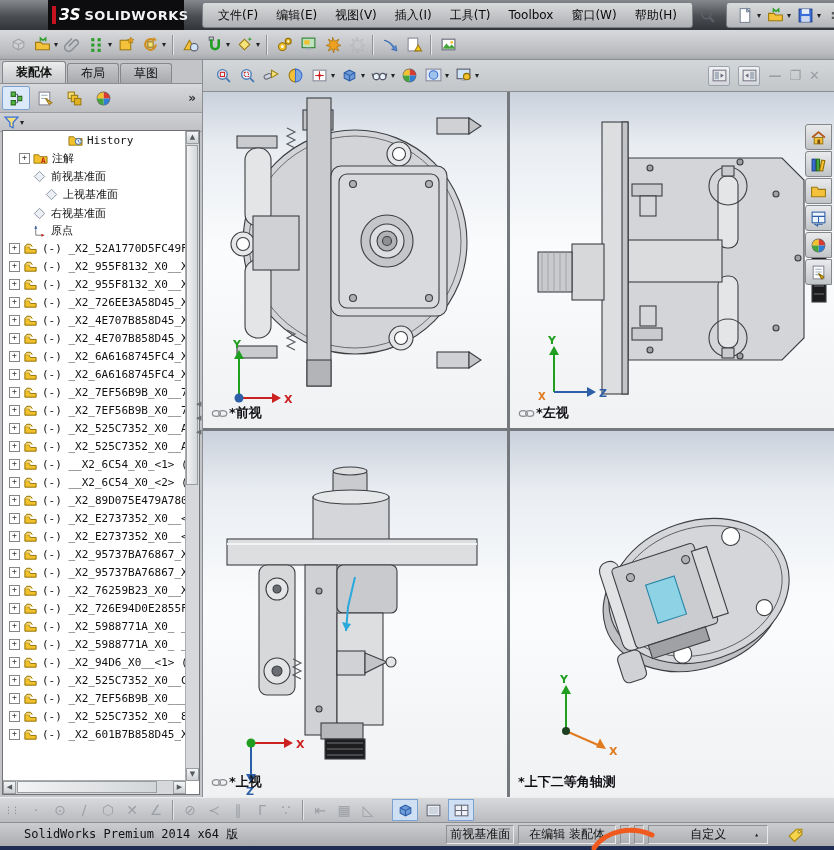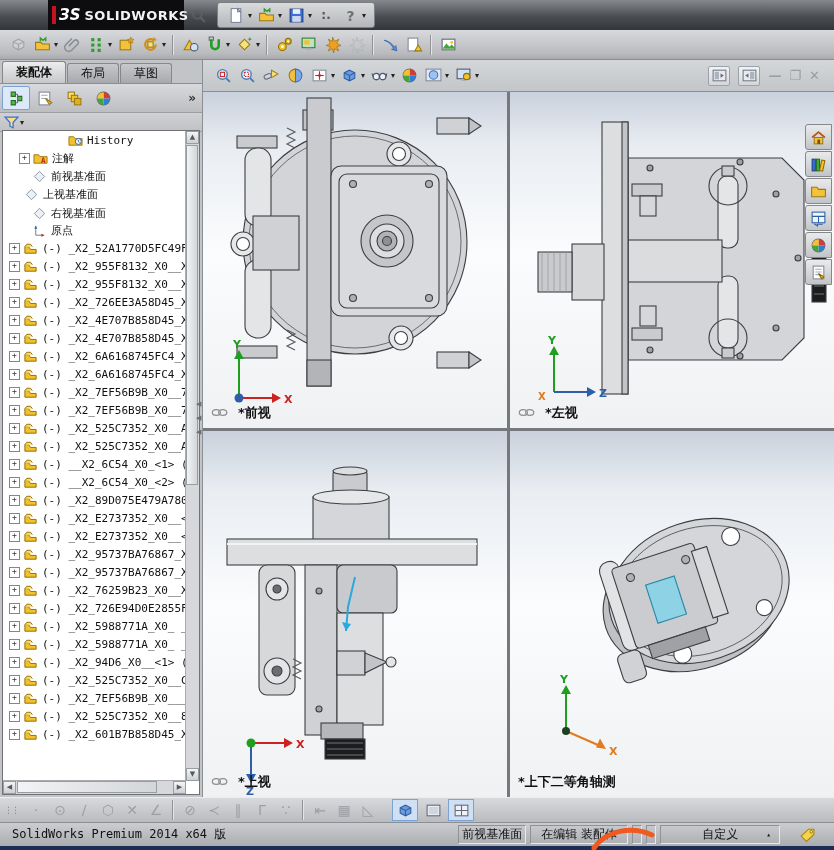--- a/index.html
+++ b/index.html
@@ -55,52 +55,62 @@
   .vsb{position:absolute;right:0;top:0;bottom:13px;width:13px;background:#d6d8db;border-left:1px solid #a9abae;}
   .hsb{position:absolute;left:0;right:13px;bottom:0;height:13px;background:#d6d8db;border-top:1px solid #a9abae;}
   .sbtn{position:absolute;width:13px;height:13px;background:linear-gradient(#f4f5f6,#cdd0d3);
      border:1px solid #9a9da0;box-sizing:border-box;color:#55585c;font-size:7px;text-align:center;line-height:11px;}
   .thumb{position:absolute;background:linear-gradient(90deg,#f2f3f4,#d3d6d9);border:1px solid #9a9da0;box-sizing:border-box;}
   
   #viewports{left:203px;top:92px;width:631px;height:705px;background:#75787c;
      display:grid;grid-template-columns:304px 1fr;grid-template-rows:336px 1fr;gap:3px;}
   .vp{position:relative;overflow:hidden;background:linear-gradient(180deg,#c9d1dc 0,#e9edf2 16%,#fbfcfd 48%,#f0f1f3 100%);}
   .vp svg.draw{position:absolute;left:0;top:0;width:100%;height:100%;}
-  .vp-label{position:absolute;left:8px;bottom:6px;display:flex;align-items:center;gap:9px;
+  .vp-label{position:absolute;left:8px;bottom:6px;display:flex;align-items:flex-end;gap:0;
      font-weight:bold;font-size:13px;color:#101014;}
   #splitter-arrows{left:196px;top:400px;width:8px;display:flex;flex-direction:column;gap:6px;color:#6b6e72;font-size:7px;}
   
   #task-pane{right:1px;top:124px;width:28px;display:flex;flex-direction:column;gap:1px;}
   .taskbtn{width:27px;height:26px;background:linear-gradient(#e9eaec,#c2c5c8);border:1px solid #85878b;
      border-radius:3px 0 0 3px;display:flex;align-items:center;justify-content:center;box-sizing:border-box;}
   
   #bottom-toolbar{left:0;top:797px;width:834px;height:25px;background:linear-gradient(#d7d9dc,#b9bbbf);
      border-top:1px solid #eceded;display:flex;align-items:center;padding-left:4px;box-sizing:border-box;}
   .grip{color:#8a8d91;font-size:9px;letter-spacing:-2px;margin-right:6px;}
   .sk{color:#9c9fa3;font-size:14px;width:24px;text-align:center;}
   .view-btn{width:24px;height:20px;display:flex;align-items:center;justify-content:center;margin-left:2px;border:1px solid transparent;}
   .view-btn.active{border-color:#7ba2d0;background:#cfe0f4;}
   
   #statusbar{left:0;top:822px;width:834px;height:24px;background:linear-gradient(#cbcdd0,#aaacb0);
-     border-top:1px solid #8b8e92;display:flex;align-items:center;box-sizing:border-box;padding:0 12px;
+     border-top:1px solid #8b8e92;display:flex;align-items:center;box-sizing:border-box;padding:0 24px;
      font-family:"DejaVu Sans Mono","DejaVu Sans",monospace;font-size:12px;}
   .sfield{border:1px solid #8f9195;border-right-color:#e8e9eb;border-bottom-color:#e8e9eb;
      background:transparent;height:17px;line-height:17px;text-align:center;margin-left:4px;
      font-family:"DejaVu Sans","Liberation Sans",sans-serif;white-space:nowrap;overflow:hidden;}
   #navy-edge{left:0;top:846px;width:834px;height:4px;background:#1d2c52;}
   #squiggle{left:588px;top:826px;width:76px;height:24px;pointer-events:none;}
 </style>
 </head>
 <body>
 
 <div id="titlebar" class="abs">
   <div id="logo">
     <span class="mark">ЗS</span>
     <span class="brand">SOLIDWORKS</span>
   </div>
+  <div id="menubar">
+      <span class="menu-item">文件(F)</span>
+      <span class="menu-item">编辑(E)</span>
+      <span class="menu-item">视图(V)</span>
+      <span class="menu-item">插入(I)</span>
+      <span class="menu-item">工具(T)</span>
+      <span class="menu-item">Toolbox</span>
+      <span class="menu-item">窗口(W)</span>
+      <span class="menu-item">帮助(H)</span>
+    </div>
   <span id="menu-search" style="margin-left:6px;">
       <svg class="icon" viewBox="0 0 16 16">
         <circle cx="7" cy="7" r="4" fill="none" stroke="#5d6166" stroke-width="1.5"></circle>
         <path d="M10 10l4 4" stroke="#5d6166" stroke-width="2"></path>
       </svg>
     </span>
   <div id="quick-icons">
       <span class="tbtn">
         <svg class="icon" viewBox="0 0 16 16">
           <rect x="3" y="1.5" width="9" height="13" fill="#fff" stroke="#7a8699"></rect>
@@ -415,21 +425,21 @@
             </svg></span>
           <span class="tlabel">注解</span>
         </div>
         <div class="trow" style="padding-left: 12px; font-family: Liberation Mono, monospace;">
           <span class="spacer"></span>
           <span class="ticon"><svg viewBox="0 0 16 16" width="15" height="15">
               <path d="M8 2.5l5.5 5.5L8 13.5 2.5 8z" fill="rgba(180,195,215,.25)" stroke="#8a94a3"></path>
             </svg></span>
           <span class="tlabel">前视基准面</span>
         </div>
-        <div class="trow" style="padding-left: 4px;">
+        <div class="trow" style="padding-left: 24px;">
           <span class="spacer"></span>
           <span class="ticon"><svg viewBox="0 0 16 16" width="15" height="15">
               <path d="M8 2.5l5.5 5.5L8 13.5 2.5 8z" fill="rgba(180,195,215,.25)" stroke="#8a94a3"></path>
             </svg></span>
           <span class="tlabel">上视基准面</span>
         </div>
         <div class="trow" style="padding-left: 12px; align-items: flex-end;">
           <span class="spacer"></span>
           <span class="ticon"><svg viewBox="0 0 16 16" width="15" height="15">
               <path d="M8 2.5l5.5 5.5L8 13.5 2.5 8z" fill="rgba(180,195,215,.25)" stroke="#8a94a3"></path>

